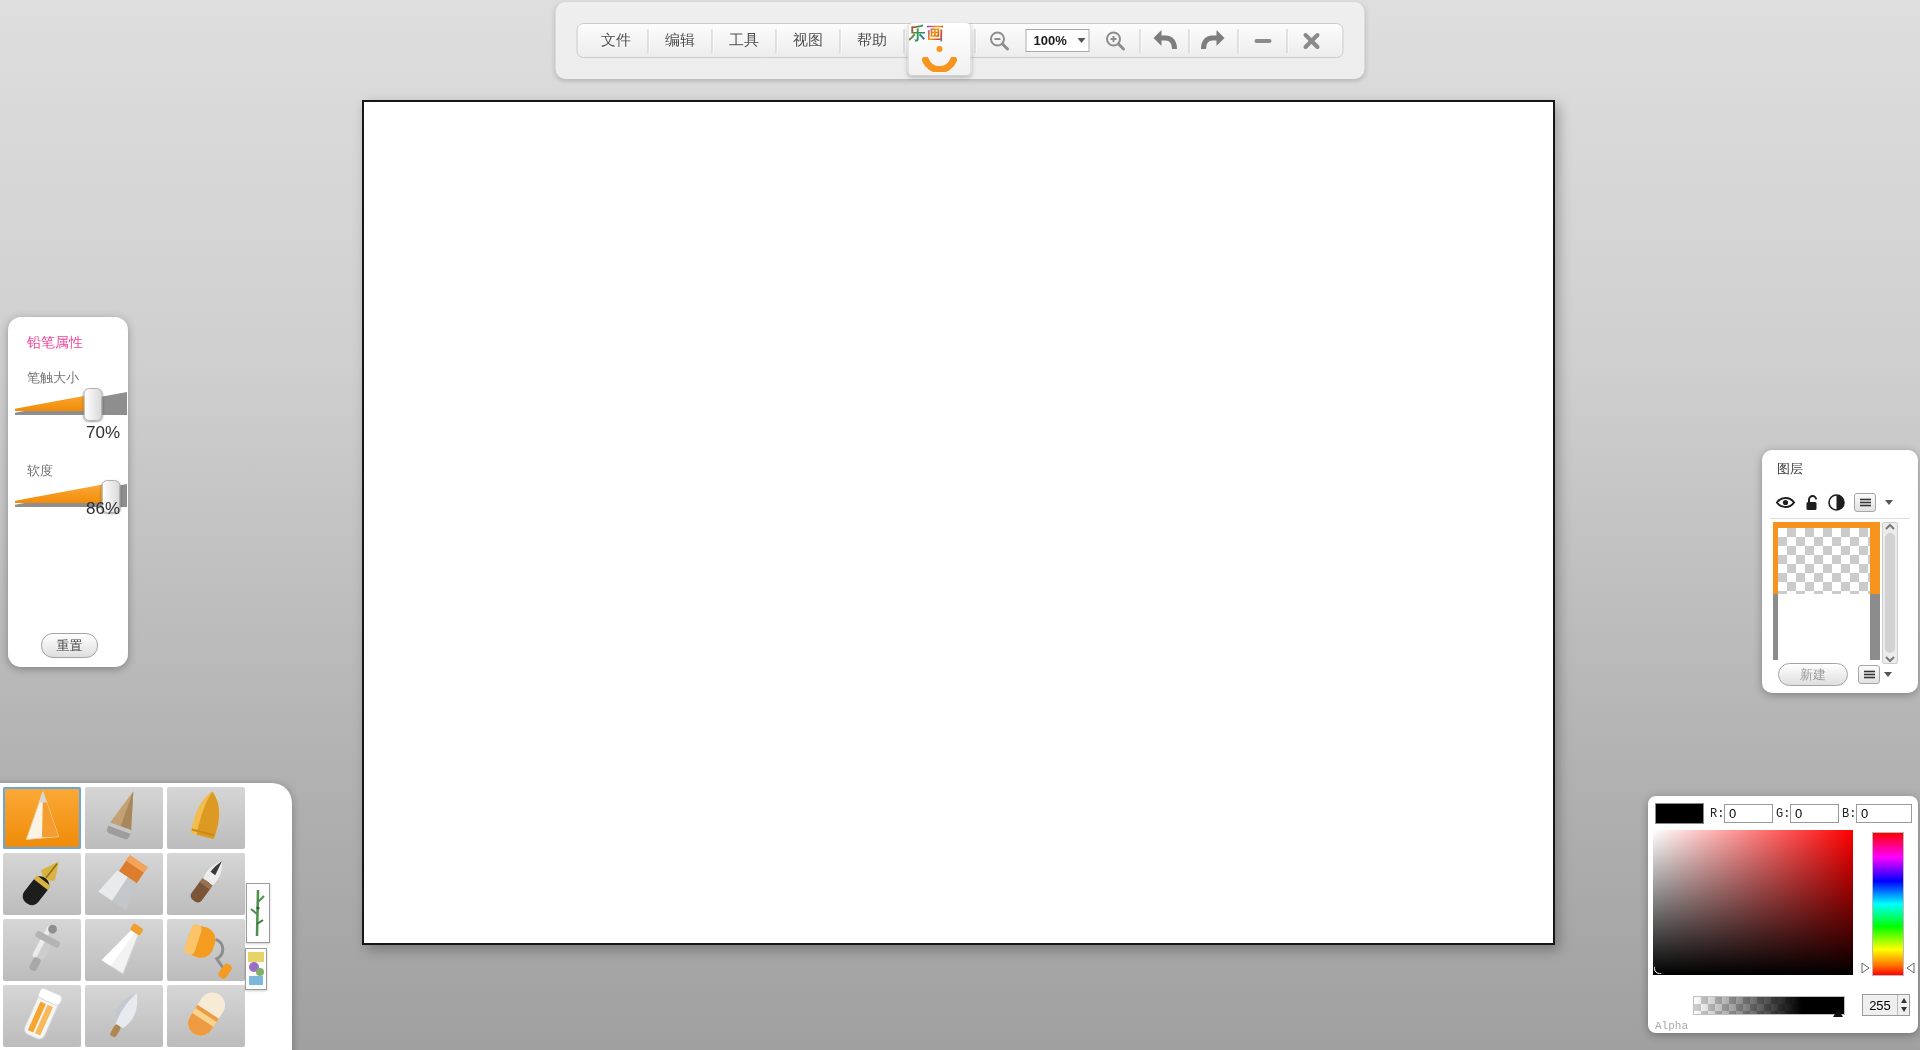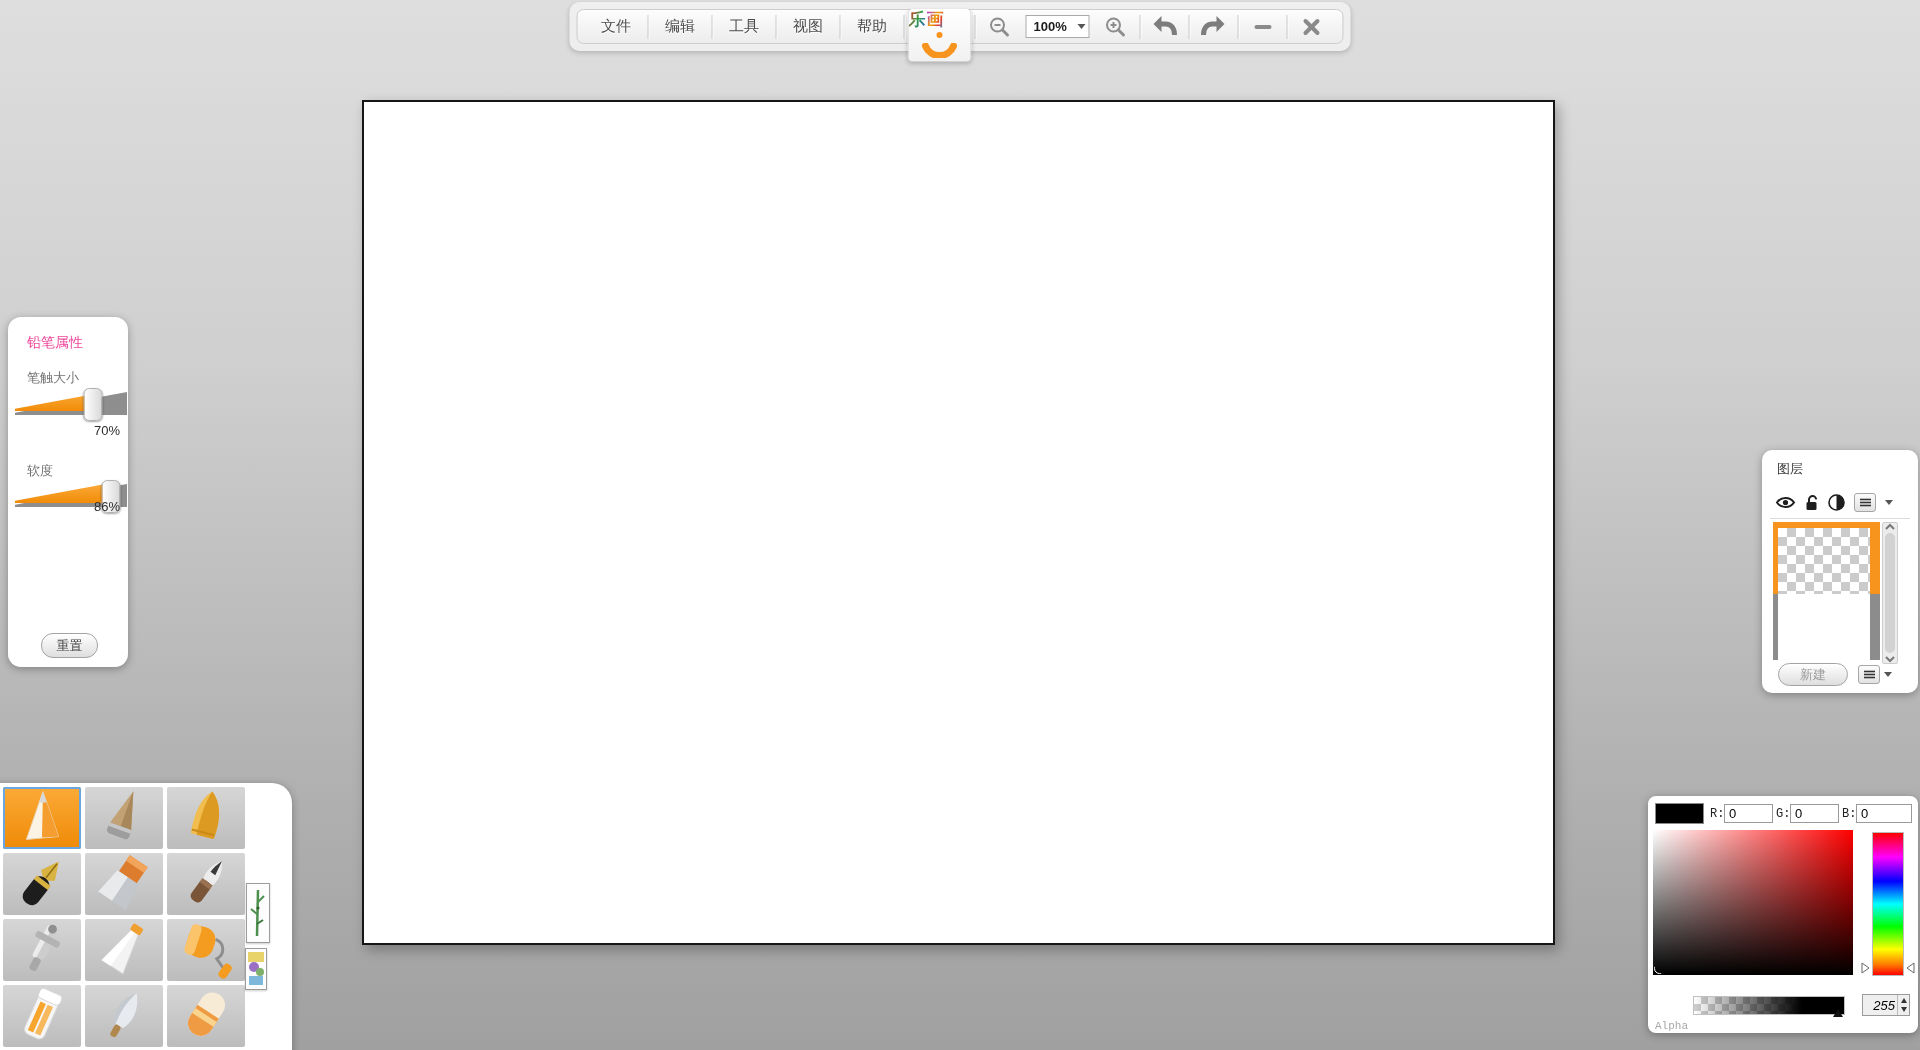--- a/index.html
+++ b/index.html
@@ -6,21 +6,21 @@
   body{font-family:"Liberation Sans",sans-serif;}
   #app{position:relative;width:1920px;height:1050px;overflow:hidden;
        background:linear-gradient(180deg,#dedede 0%,#cfcfcf 35%,#b4b4b4 70%,#a0a0a0 100%);}
 
   
   .canvas{position:absolute;left:362px;top:100px;width:1189px;height:841px;background:#fff;
           border:2px solid #161616;box-shadow:4px 5px 12px rgba(0,0,0,.28);}
 
   
   .toolbar-outer{position:absolute;left:50%;top:2px;transform:translateX(-50%);
-                 background:rgba(255,255,255,.5);border-radius:10px;padding:7px;
+                 background:rgba(255,255,255,.5);border-radius:10px;padding:21px;
                  box-shadow:0 2px 5px rgba(0,0,0,.18);}
   .toolbar{display:flex;align-items:center;height:33px;border-radius:7px;border:1px solid #cdcdcd;
            background:linear-gradient(#fdfdfd,#ececec);padding:0 8px;}
   .tb-item{display:flex;align-items:center;justify-content:center;height:33px;cursor:default;}
   .menu-item{width:61px;font-size:15px;color:#4d4d4d;text-shadow:0 1px 0 #fff;}
   .tb-sep{width:1px;height:24px;background:#c9c9c9;box-shadow:1px 0 0 #fff;margin:0 1px;}
   .tb-btn{width:46px;}
   .zoom-box{width:56px;height:21px;border:1px solid #a9a9a9;background:#fff;margin:0 3px;
             display:flex;align-items:center;font-size:13px;font-weight:bold;color:#1c1c1c;padding:0 3px;}
   .zoom-box .val{flex:1;text-align:left;padding-left:4px;}
@@ -56,21 +56,21 @@
   .pp-label{position:absolute;left:19px;font-size:13px;color:#737373;}
   .wedge-box{position:absolute;left:7px;width:112px;height:30px;}
   .wedge-gray,.wedge-orange{position:absolute;left:0;bottom:4px;width:112px;height:23px;
         clip-path:polygon(0 90%,100% 0,100% 100%,0 100%);}
   .wedge-gray{background:#8e8e8e;}
   .wedge-fillwrap{position:absolute;left:0;bottom:4px;height:23px;overflow:hidden;}
   .wedge-orange{background:linear-gradient(#fcb043,#f28c08);}
   .wedge-handle{position:absolute;top:-1px;height:31px;width:17px;border-radius:6px;
         background:linear-gradient(90deg,#ffffff,#d9d9d9);border:1px solid #b0b0b0;
         box-shadow:0 1px 2px rgba(0,0,0,.35);transform:translateX(-50%);}
-  .pp-value{position:absolute;right:8px;font-size:13px;color:#2e2e2e;}
+  .pp-value{position:absolute;right:8px;font-size:17px;color:#2e2e2e;}
   .pill-btn{position:absolute;display:flex;align-items:center;justify-content:center;
         border:1px solid #a3a3a3;border-radius:12px;background:linear-gradient(#ffffff,#dedede);
         font-size:13px;color:#444;box-shadow:inset 0 1px 0 #fff;cursor:default;}
   .reset-btn{left:33px;top:316px;width:55px;height:23px;}
 
   
   .tool-palette{left:-10px;top:783px;width:302px;height:300px;border-radius:0 20px 20px 0;}
   .tool-grid{position:absolute;left:13px;top:4px;display:grid;
              grid-template-columns:repeat(3,78px);grid-auto-rows:62px;gap:4px;}
   .tool-cell{background:linear-gradient(#d6d6d6,#bcbcbc);border-radius:2px;overflow:hidden;
@@ -117,21 +117,21 @@
   .alpha-slider{position:absolute;left:45px;top:200px;width:150px;height:17px;border:1px solid #c0c0c0;
       background-color:#fff;
       background-image:linear-gradient(to right,rgba(0,0,0,0),#000 72%),
         linear-gradient(45deg,#cfcfcf 25%,transparent 25%,transparent 75%,#cfcfcf 75%),
         linear-gradient(45deg,#cfcfcf 25%,transparent 25%,transparent 75%,#cfcfcf 75%);
       background-size:100% 100%,14px 14px,14px 14px;background-position:0 0,0 0,7px 7px;}
   .alpha-marker{position:absolute;right:1px;bottom:-3px;width:0;height:0;
       border-left:5px solid transparent;border-right:5px solid transparent;border-bottom:8px solid #111;}
   .cp-spin{position:absolute;left:214px;top:198px;width:46px;height:20px;border:1px solid #9a9a9a;
       background:#efefef;display:flex;}
-  .cp-spin input{width:30px;border:none;background:transparent;font-size:13px;text-align:right;padding:0 2px;font-style:italic;}
+  .cp-spin input{width:30px;border:none;background:transparent;font-size:13px;text-align:center;padding:0 2px;}
   .spin-arrows{width:12px;display:flex;flex-direction:column;align-items:center;justify-content:space-evenly;border-left:1px solid #bbb;}
   .tri-up{width:0;height:0;border-left:3.5px solid transparent;border-right:3.5px solid transparent;border-bottom:5px solid #333;}
   .tri-down{width:0;height:0;border-left:3.5px solid transparent;border-right:3.5px solid transparent;border-top:5px solid #333;}
   .hue-marker{position:absolute;top:166px;}
 </style>
 </head>
 <body>
 
 <div id="app">
 

